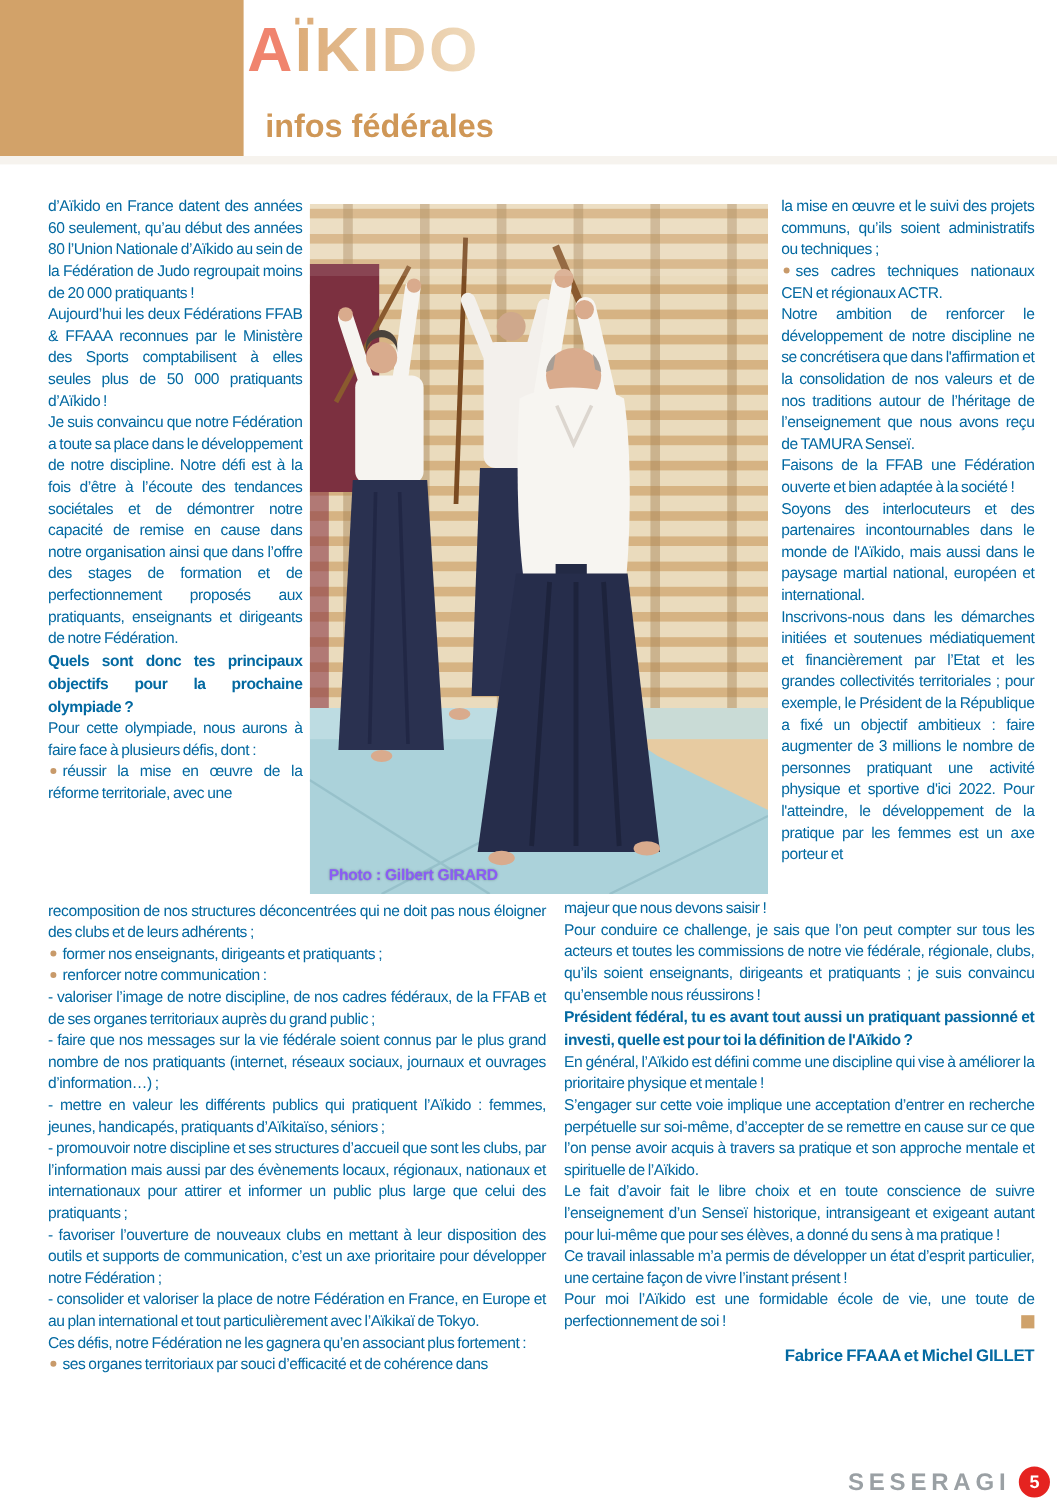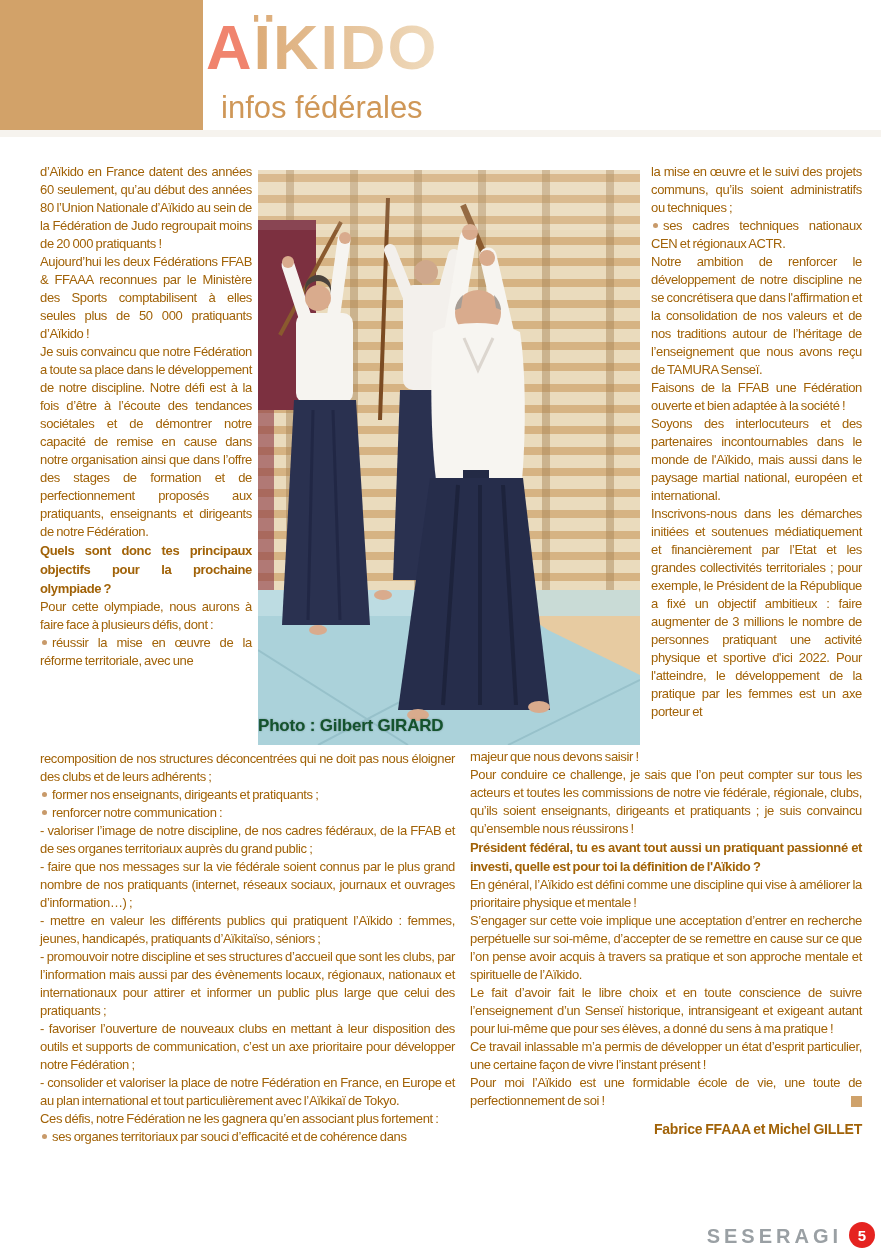--- a/index.html
+++ b/index.html
@@ -2,46 +2,46 @@
 <html><head>
 <meta charset="utf-8">
 <style>
   html,body{margin:0;padding:0;}
   body{width:881px;height:1253px;background:#ffffff;font-family:"Liberation Sans",sans-serif;}
   .page{position:relative;width:881px;height:1253px;overflow:hidden;background:#fff;}
 
   
   .header-bar{position:absolute;left:0;top:0;width:203px;height:130px;background:#d2a269;}
   .header-shadow{position:absolute;left:0;top:130px;width:881px;height:7px;background:#f6f3ee;}
-  .title{position:absolute;left:206px;top:16px;font-size:63px;font-weight:700;letter-spacing:2px;line-height:1;white-space:nowrap;}
+  .title{position:absolute;left:206px;top:16px;font-size:52px;font-weight:700;letter-spacing:2px;line-height:1;white-space:nowrap;}
   .t-a{color:#f0846e;}
   .t-rest{color:#e4c49c;}
   @supports (-webkit-background-clip: text){
     .t-rest{background:linear-gradient(90deg,#dcab77,#f0dcbf);-webkit-background-clip:text;-webkit-text-fill-color:transparent;}
   }
-  .subtitle{position:absolute;left:221px;top:90px;font-size:31px;font-weight:400;color:#cf9757;letter-spacing:0px;}
-
-  
-  .col{position:absolute;color:#a16207;font-size:13px;line-height:18px;letter-spacing:-0.35px;word-spacing:-0.8px;text-align:justify;}
+  .subtitle{position:absolute;left:221px;top:90px;font-size:27px;font-weight:700;color:#cf9757;letter-spacing:0px;}
+
+  
+  .col{position:absolute;color:#0369a1;font-size:13px;line-height:18px;letter-spacing:-0.35px;word-spacing:-0.8px;text-align:justify;}
   .col p{margin:0;}
   .col .gap{}
   .heading{font-weight:700;font-size:13px;line-height:19px;}
   .col1{left:40px;top:163px;width:212px;}
   .col3{left:651px;top:163px;width:211px;}
   .col2{left:40px;top:750px;width:415px;}
   .col4{left:470px;top:748px;width:392px;}
   .dot{display:inline-block;width:5px;height:5px;border-radius:50%;background:#c89a6a;margin:0 5px 2px 2px;vertical-align:middle;}
   .last-par{position:relative;}
   .end-marker{position:absolute;right:0;bottom:3px;width:11px;height:11px;background:#cfa26b;}
   .byline{margin-top:10px !important;text-align:right;font-weight:700;font-size:14px;letter-spacing:-0.2px;}
 
   
   .photo{position:absolute;left:258px;top:170px;width:382px;height:575px;overflow:hidden;}
   .photo svg{display:block;width:100%;height:100%;}
-  .photo-caption{position:absolute;left:0;bottom:9px;color:#14532d;font-weight:700;font-size:17px;letter-spacing:-0.2px;text-shadow:0 0 2px rgba(0,0,0,0.35);}
+  .photo-caption{position:absolute;left:16px;bottom:9px;color:#8b5cf6;font-weight:700;font-size:13px;letter-spacing:-0.2px;text-shadow:0 0 2px rgba(0,0,0,0.35);}
 
   
   .footer{position:absolute;top:1222px;right:6px;display:flex;align-items:flex-end;gap:7px;}
   .logo-text{color:#9aa0a4;font-weight:700;font-size:20px;letter-spacing:4px;}
   .page-badge{width:26px;height:26px;border-radius:50%;background:#e52320;color:#fff;font-weight:700;font-size:15px;display:flex;align-items:center;justify-content:center;}
 </style>
 </head>
 <body>
 
 <div class="page">

